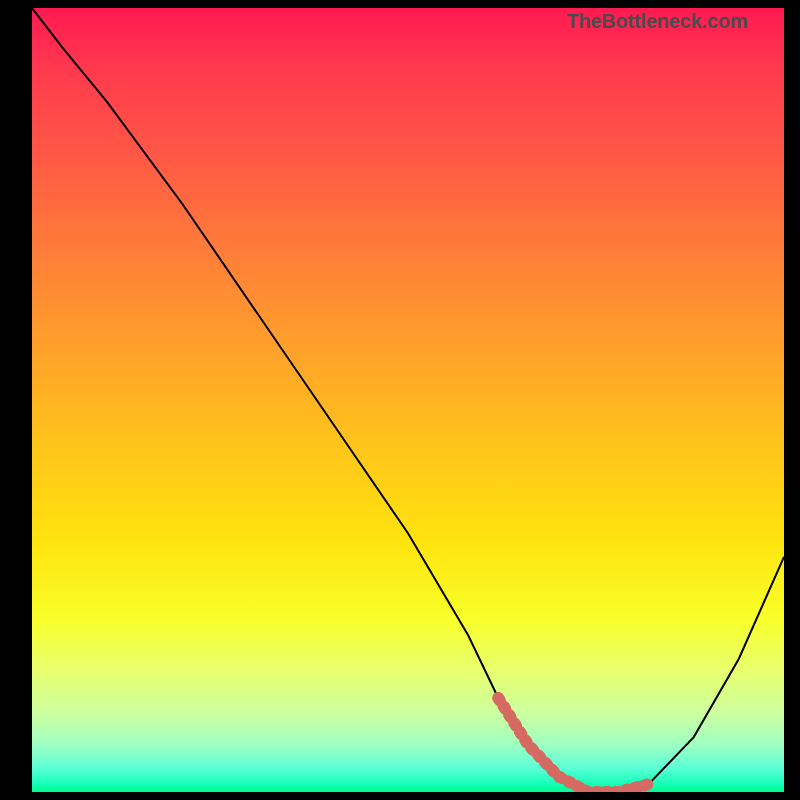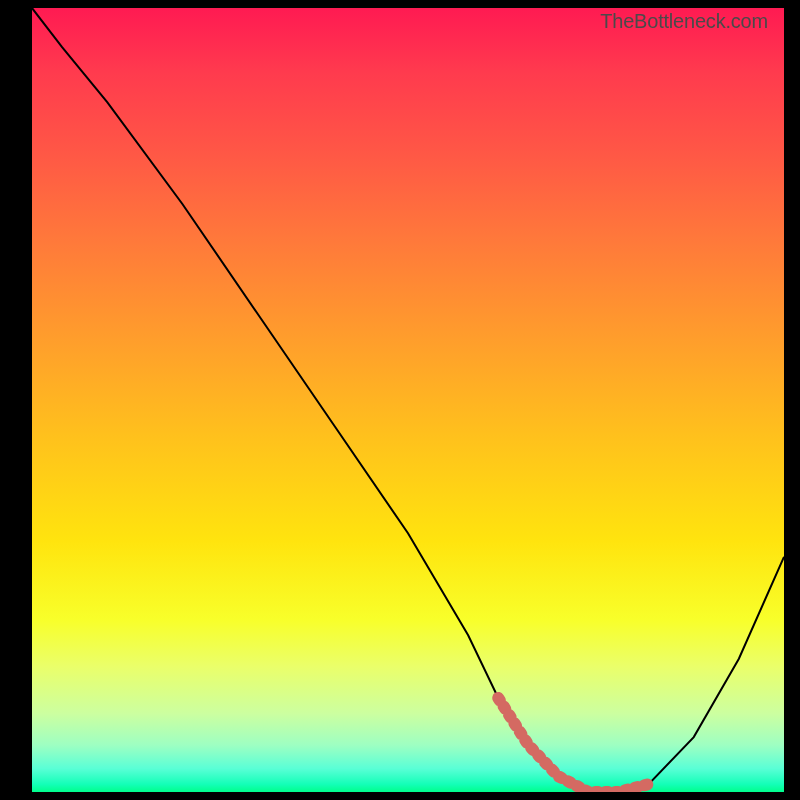--- a/index.html
+++ b/index.html
@@ -29,24 +29,24 @@
       #f8ff2a 78%,
       #eaff6a 84%,
       #ccffa0 90%,
       #9effc2 94%,
       #5affd6 97%,
       #14ffb8 99%,
       #00ff8c 100%);
   }
   .attribution {
     position: absolute;
-    top: 10px; right: 32px;
+    top: 10px; right: 52px;
     color: #4a4a4a;
     font-size: 20px;
-    font-weight: 400;
+    font-weight: 700;
     letter-spacing: -0.2px;
     text-align: right;
   }
   svg.curve {
     position: absolute;
     left: 0; top: 0;
     width: 100%; height: 100%;
   }
   .black-line { stroke: #000; stroke-width: 2; fill: none; }
   .red-seg   { stroke: #d46a62; stroke-width: 12; fill: none; stroke-linecap: round; stroke-dasharray: 3 7; }

